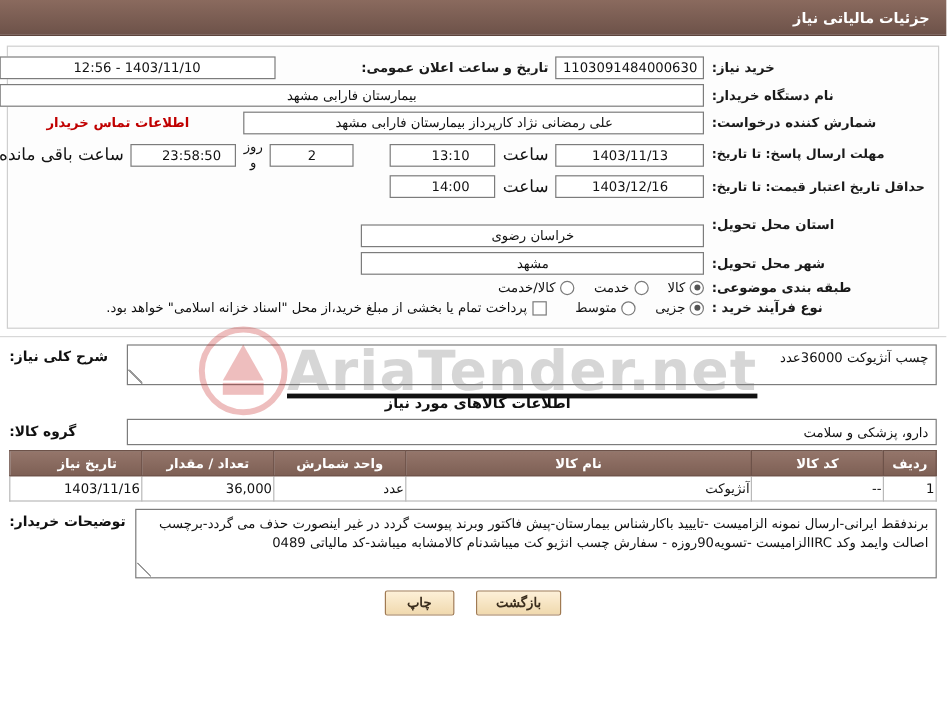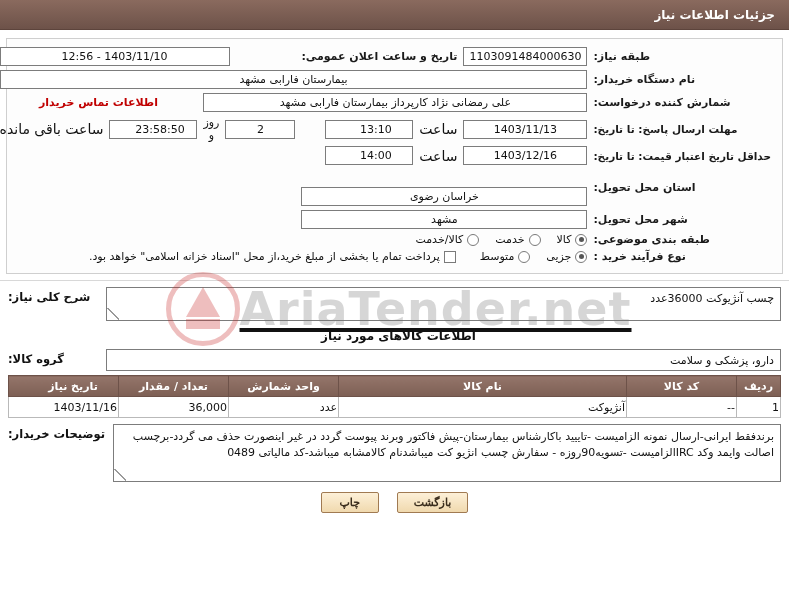--- a/index.html
+++ b/index.html
@@ -251,33 +251,33 @@
     background: rgba(200,40,40,0.30);
   }
   td.rowlabel { width: 120px; }
 </style>
 </head>
 <body>
 
 <div class="page">
 
   <div class="titlebar">
-    <span class="title">جزئیات اطلاعات نیاز</span>
+    <span class="title">جزئیات مالیاتی نیاز</span>
   </div>
 
   <div class="watermark">
     <span class="wm-text">AriaTender.net</span>
     <span class="wm-logo"></span>
   </div>
 
   <div class="panel">
     <table class="form">
       <tbody>
           <tr>
-        <td class="lbl rowlabel">طبقه نیاز:</td>
+        <td class="lbl rowlabel">خرید نیاز:</td>
         <td style="width:190px;">
               <span class="fld">1103091484000630</span>
             </td>
         <td class="lbl" style="width:160px;">تاریخ و ساعت اعلان عمومی:</td>
         <td colspan="3">
               <span class="fld" style="max-width:230px;margin-right:auto;">1403/11/10 - 12:56</span>
             </td>
       </tr>
       <tr>
         <td class="lbl">نام دستگاه خریدار:</td>

